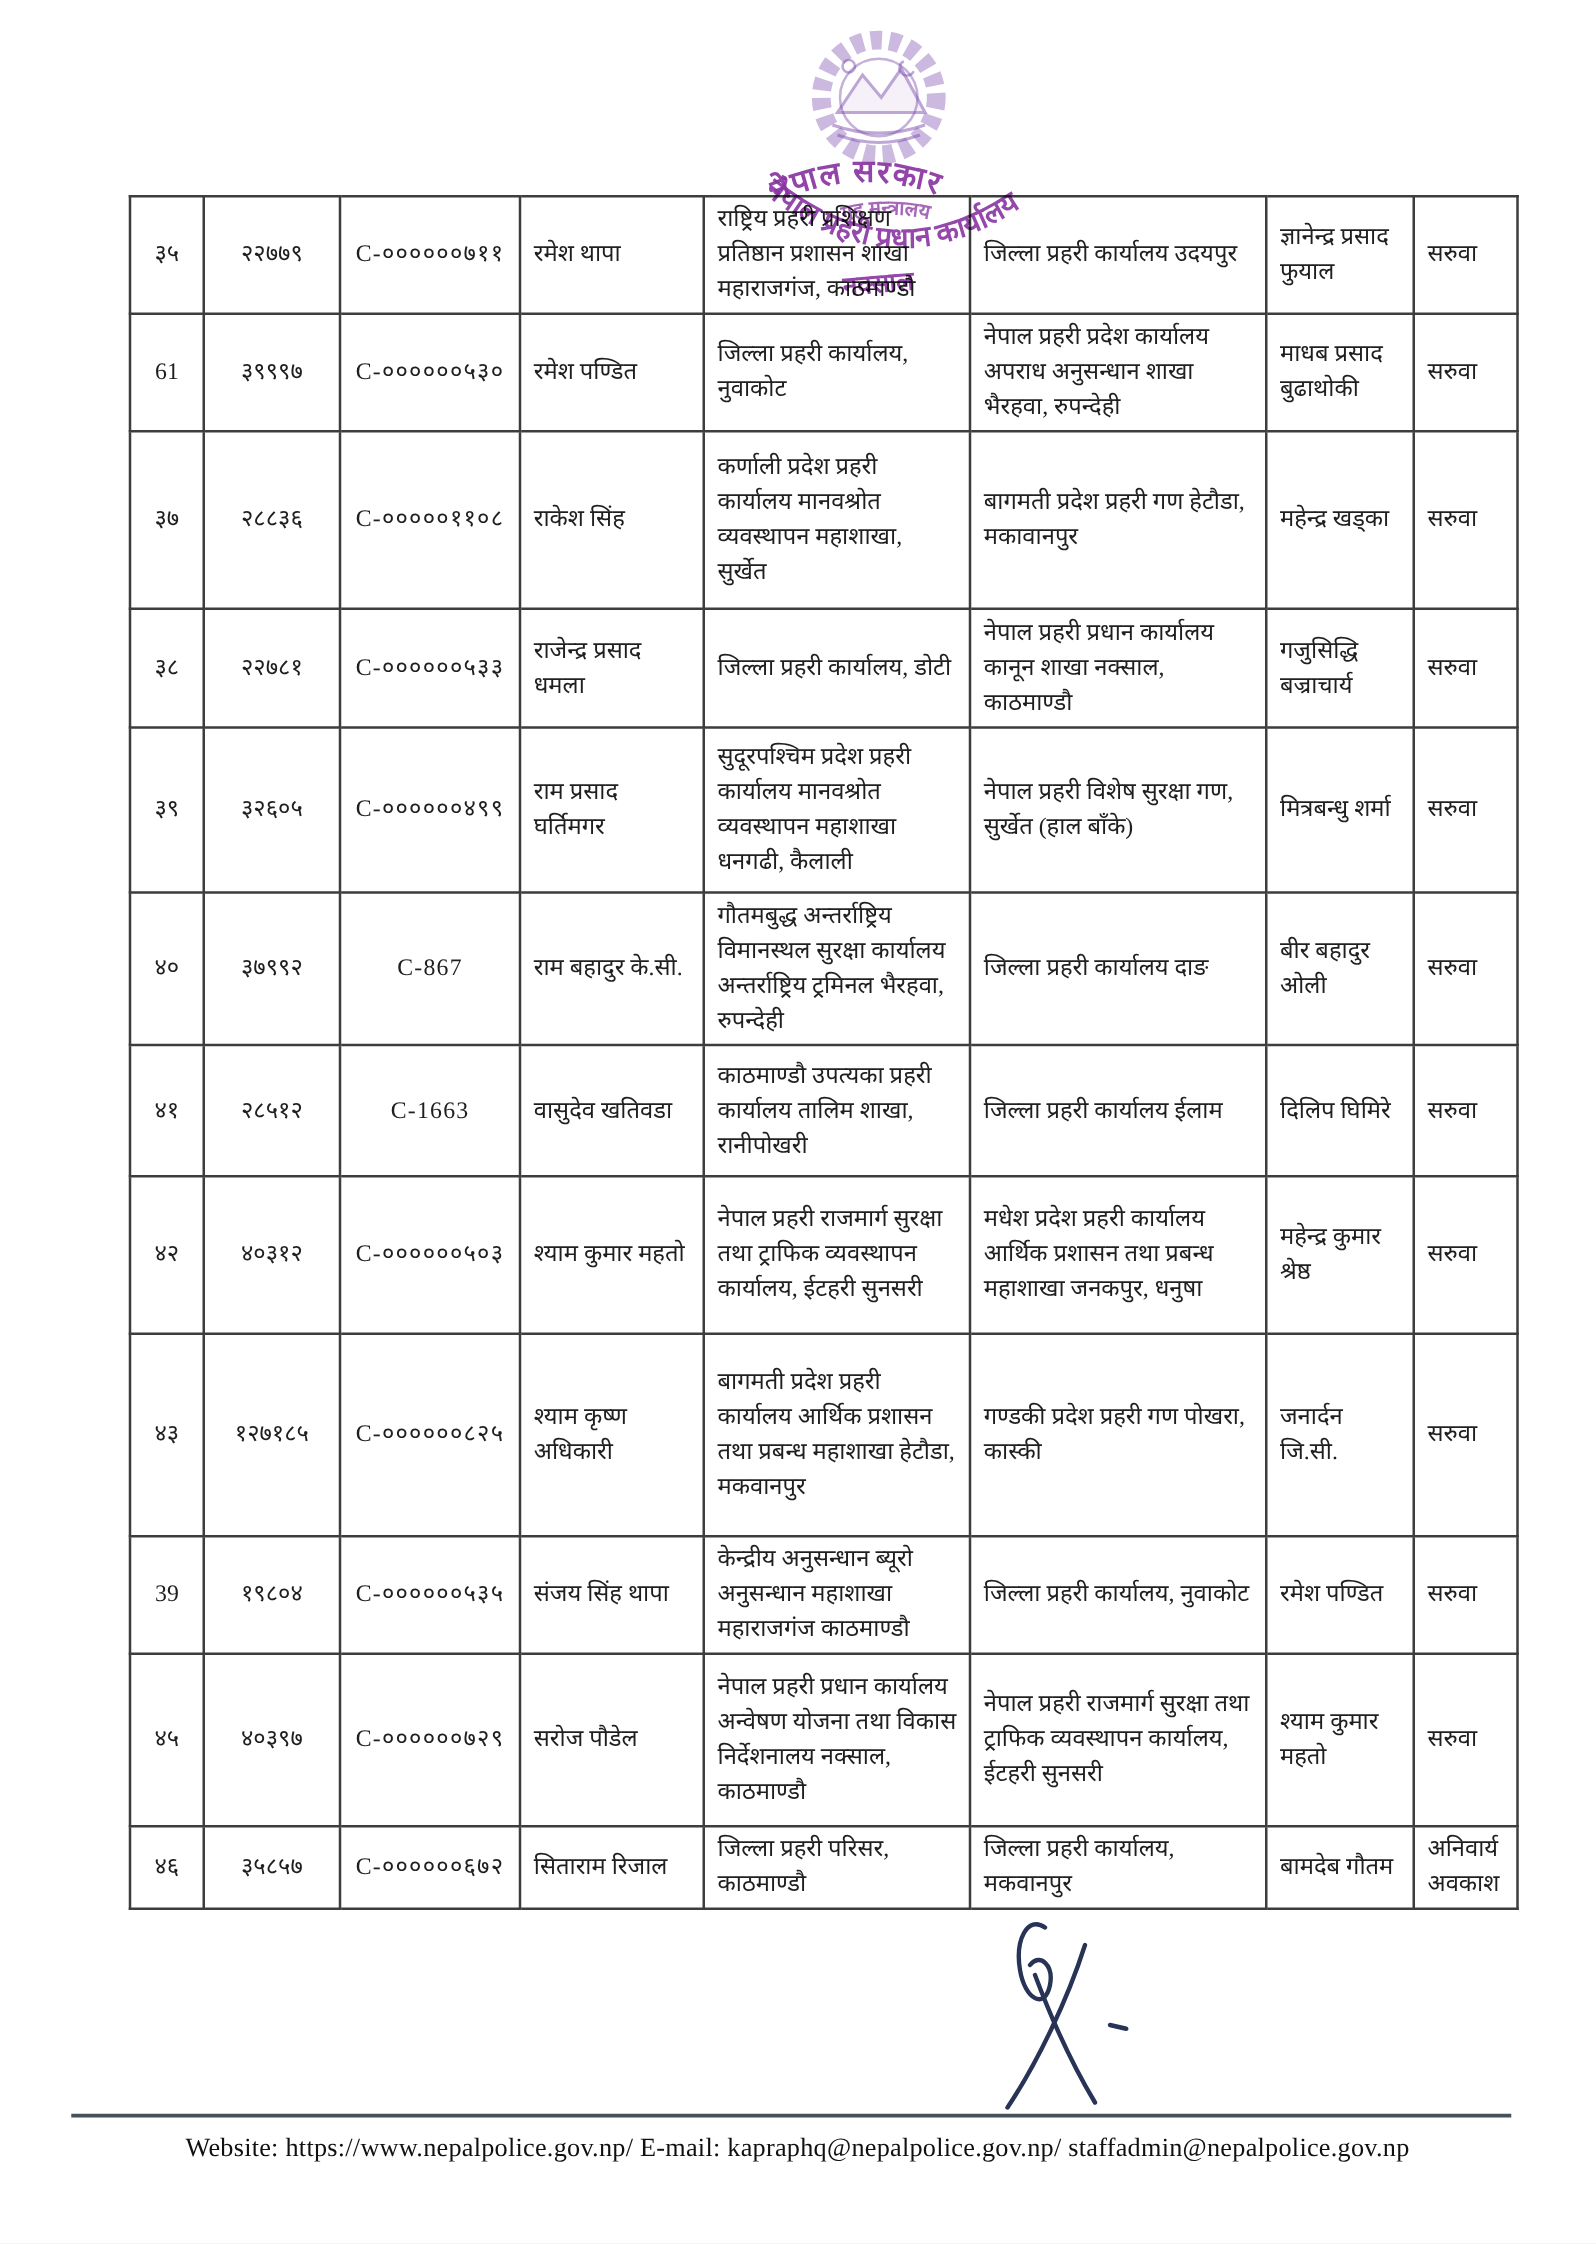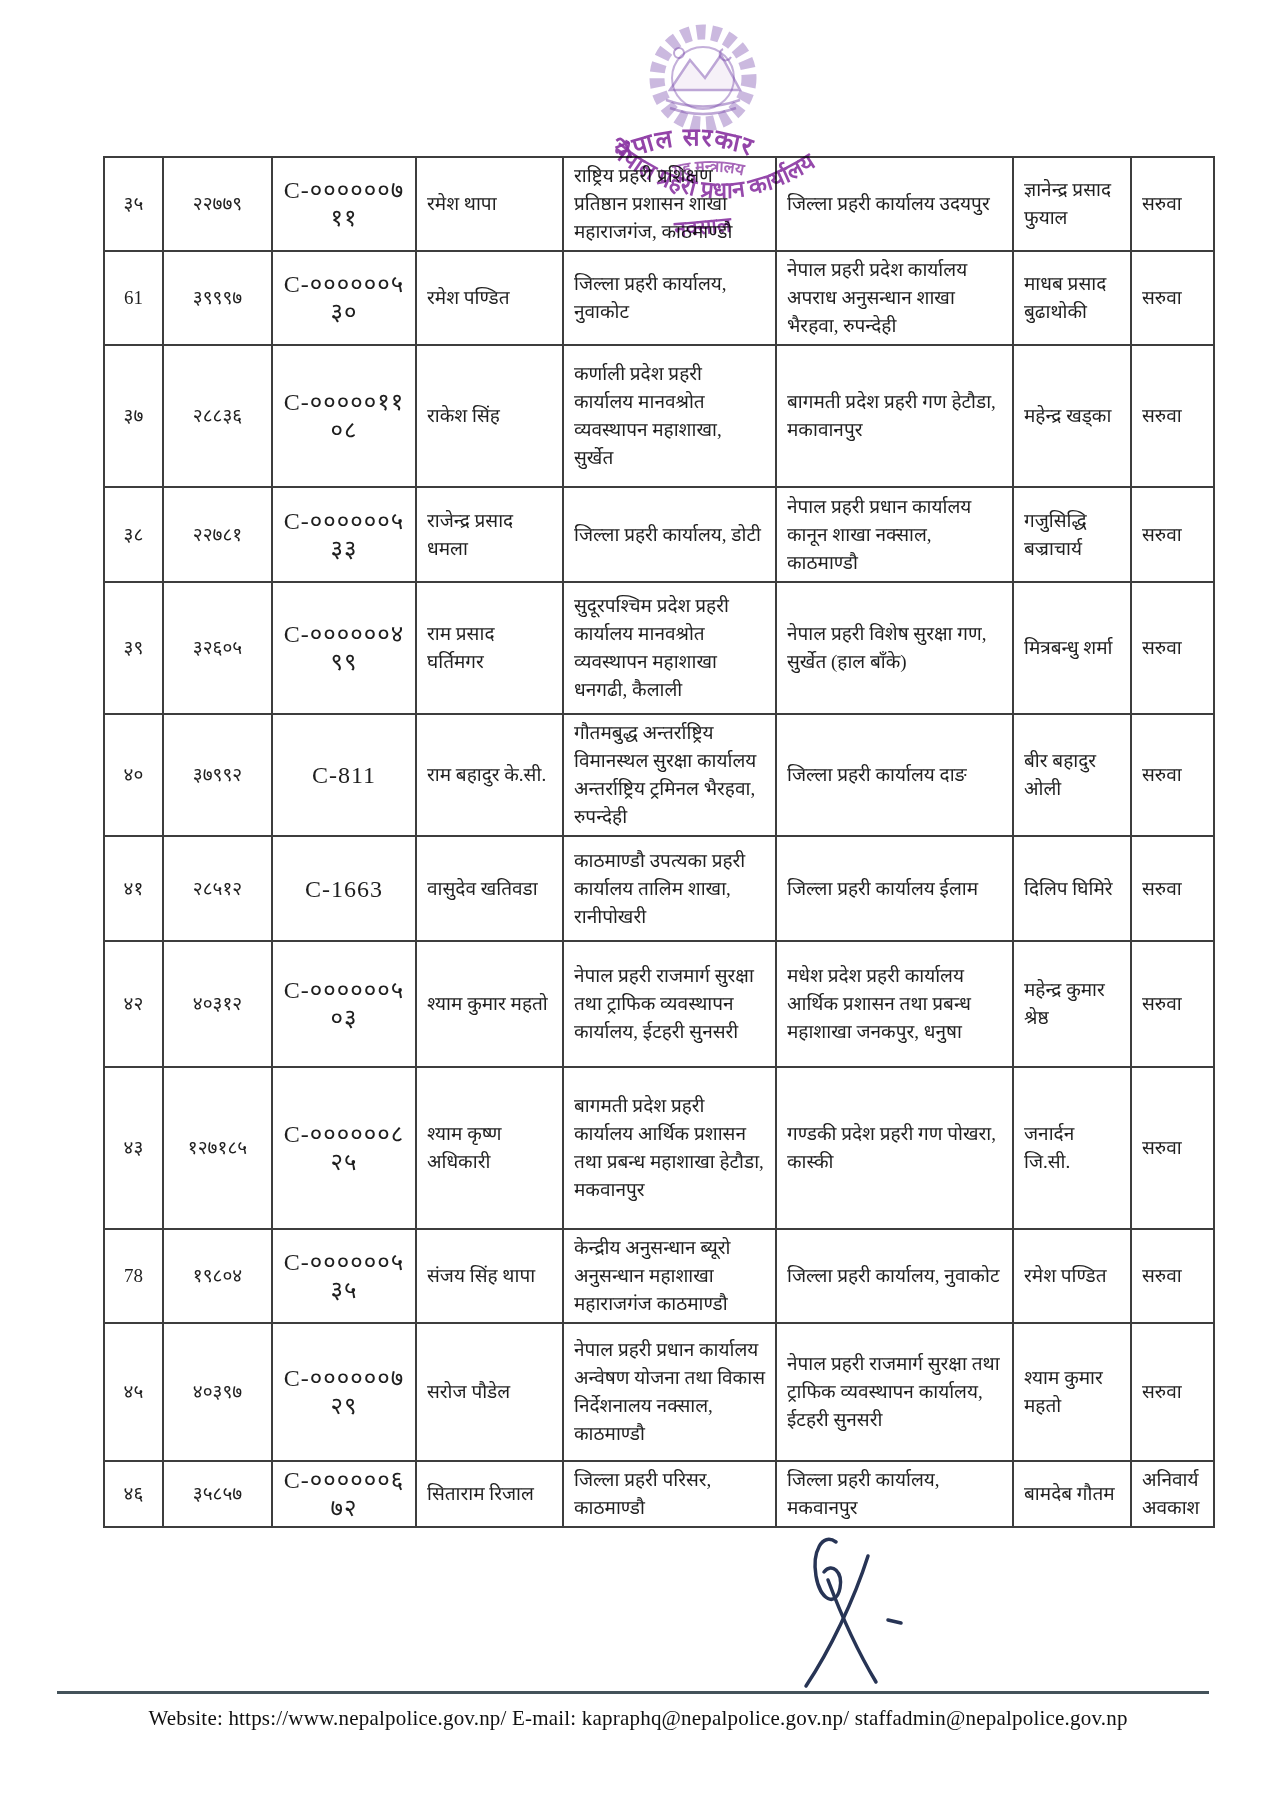--- a/index.html
+++ b/index.html
@@ -19,21 +19,21 @@
     font-size:19px;line-height:28px;
   }
   table.transfer td{
     border:2px solid #3d3d3d;
     vertical-align:middle;
     padding:4px 10px;
     overflow:hidden;
     word-break:break-word;
   }
   td.c-sn, td.c-badge, td.c-cid{text-align:center;padding:4px 4px;margin-top:13px;}
-  td.c-cid{font-size:24px;letter-spacing:1px;}
+  td.c-cid{font-size:19px;letter-spacing:1px;}
   td.c-remarks{padding:4px 6px;}
   tbody tr:nth-child(1){height:89px}
   tbody tr:nth-child(2){height:93px}
   tbody tr:nth-child(3){height:142px}
   tbody tr:nth-child(4){height:95px}
   tbody tr:nth-child(5){height:132px}
   tbody tr:nth-child(6){height:120px}
   tbody tr:nth-child(7){height:105px}
   tbody tr:nth-child(8){height:126px}
   tbody tr:nth-child(9){height:162px}
@@ -126,21 +126,21 @@
       <td class="c-cid">C-००००००४९९</td>
       <td class="c-name">राम प्रसाद घर्तिमगर</td>
       <td class="c-from">सुदूरपश्चिम प्रदेश प्रहरी कार्यालय मानवश्रोत व्यवस्थापन महाशाखा धनगढी, कैलाली</td>
       <td class="c-to">नेपाल प्रहरी विशेष सुरक्षा गण, सुर्खेत (हाल बाँके)</td>
       <td class="c-counter">मित्रबन्धु शर्मा</td>
       <td class="c-remarks">सरुवा</td>
     </tr>
         <tr>
       <td class="c-sn">४०</td>
       <td class="c-badge">३७९९२</td>
-      <td class="c-cid">C-811</td>
+      <td class="c-cid">C-867</td>
       <td class="c-name">राम बहादुर के.सी.</td>
       <td class="c-from">गौतमबुद्ध अन्तर्राष्ट्रिय विमानस्थल सुरक्षा कार्यालय अन्तर्राष्ट्रिय ट्रमिनल भैरहवा, रुपन्देही</td>
       <td class="c-to">जिल्ला प्रहरी कार्यालय दाङ</td>
       <td class="c-counter">बीर बहादुर ओली</td>
       <td class="c-remarks">सरुवा</td>
     </tr>
         <tr>
       <td class="c-sn">४१</td>
       <td class="c-badge">२८५१२</td>
       <td class="c-cid">C-1663</td>
@@ -164,21 +164,21 @@
       <td class="c-sn">४३</td>
       <td class="c-badge">१२७१८५</td>
       <td class="c-cid">C-००००००८२५</td>
       <td class="c-name">श्याम कृष्ण अधिकारी</td>
       <td class="c-from">बागमती प्रदेश प्रहरी कार्यालय आर्थिक प्रशासन तथा प्रबन्ध महाशाखा हेटौडा, मकवानपुर</td>
       <td class="c-to">गण्डकी प्रदेश प्रहरी गण पोखरा, कास्की</td>
       <td class="c-counter">जनार्दन जि.सी.</td>
       <td class="c-remarks">सरुवा</td>
     </tr>
         <tr>
-      <td class="c-sn">78</td>
+      <td class="c-sn">39</td>
       <td class="c-badge">१९८०४</td>
       <td class="c-cid">C-००००००५३५</td>
       <td class="c-name">संजय सिंह थापा</td>
       <td class="c-from">केन्द्रीय अनुसन्धान ब्यूरो अनुसन्धान महाशाखा महाराजगंज काठमाण्डौ</td>
       <td class="c-to">जिल्ला प्रहरी कार्यालय, नुवाकोट</td>
       <td class="c-counter">रमेश पण्डित</td>
       <td class="c-remarks">सरुवा</td>
     </tr>
         <tr>
       <td class="c-sn">४५</td>

